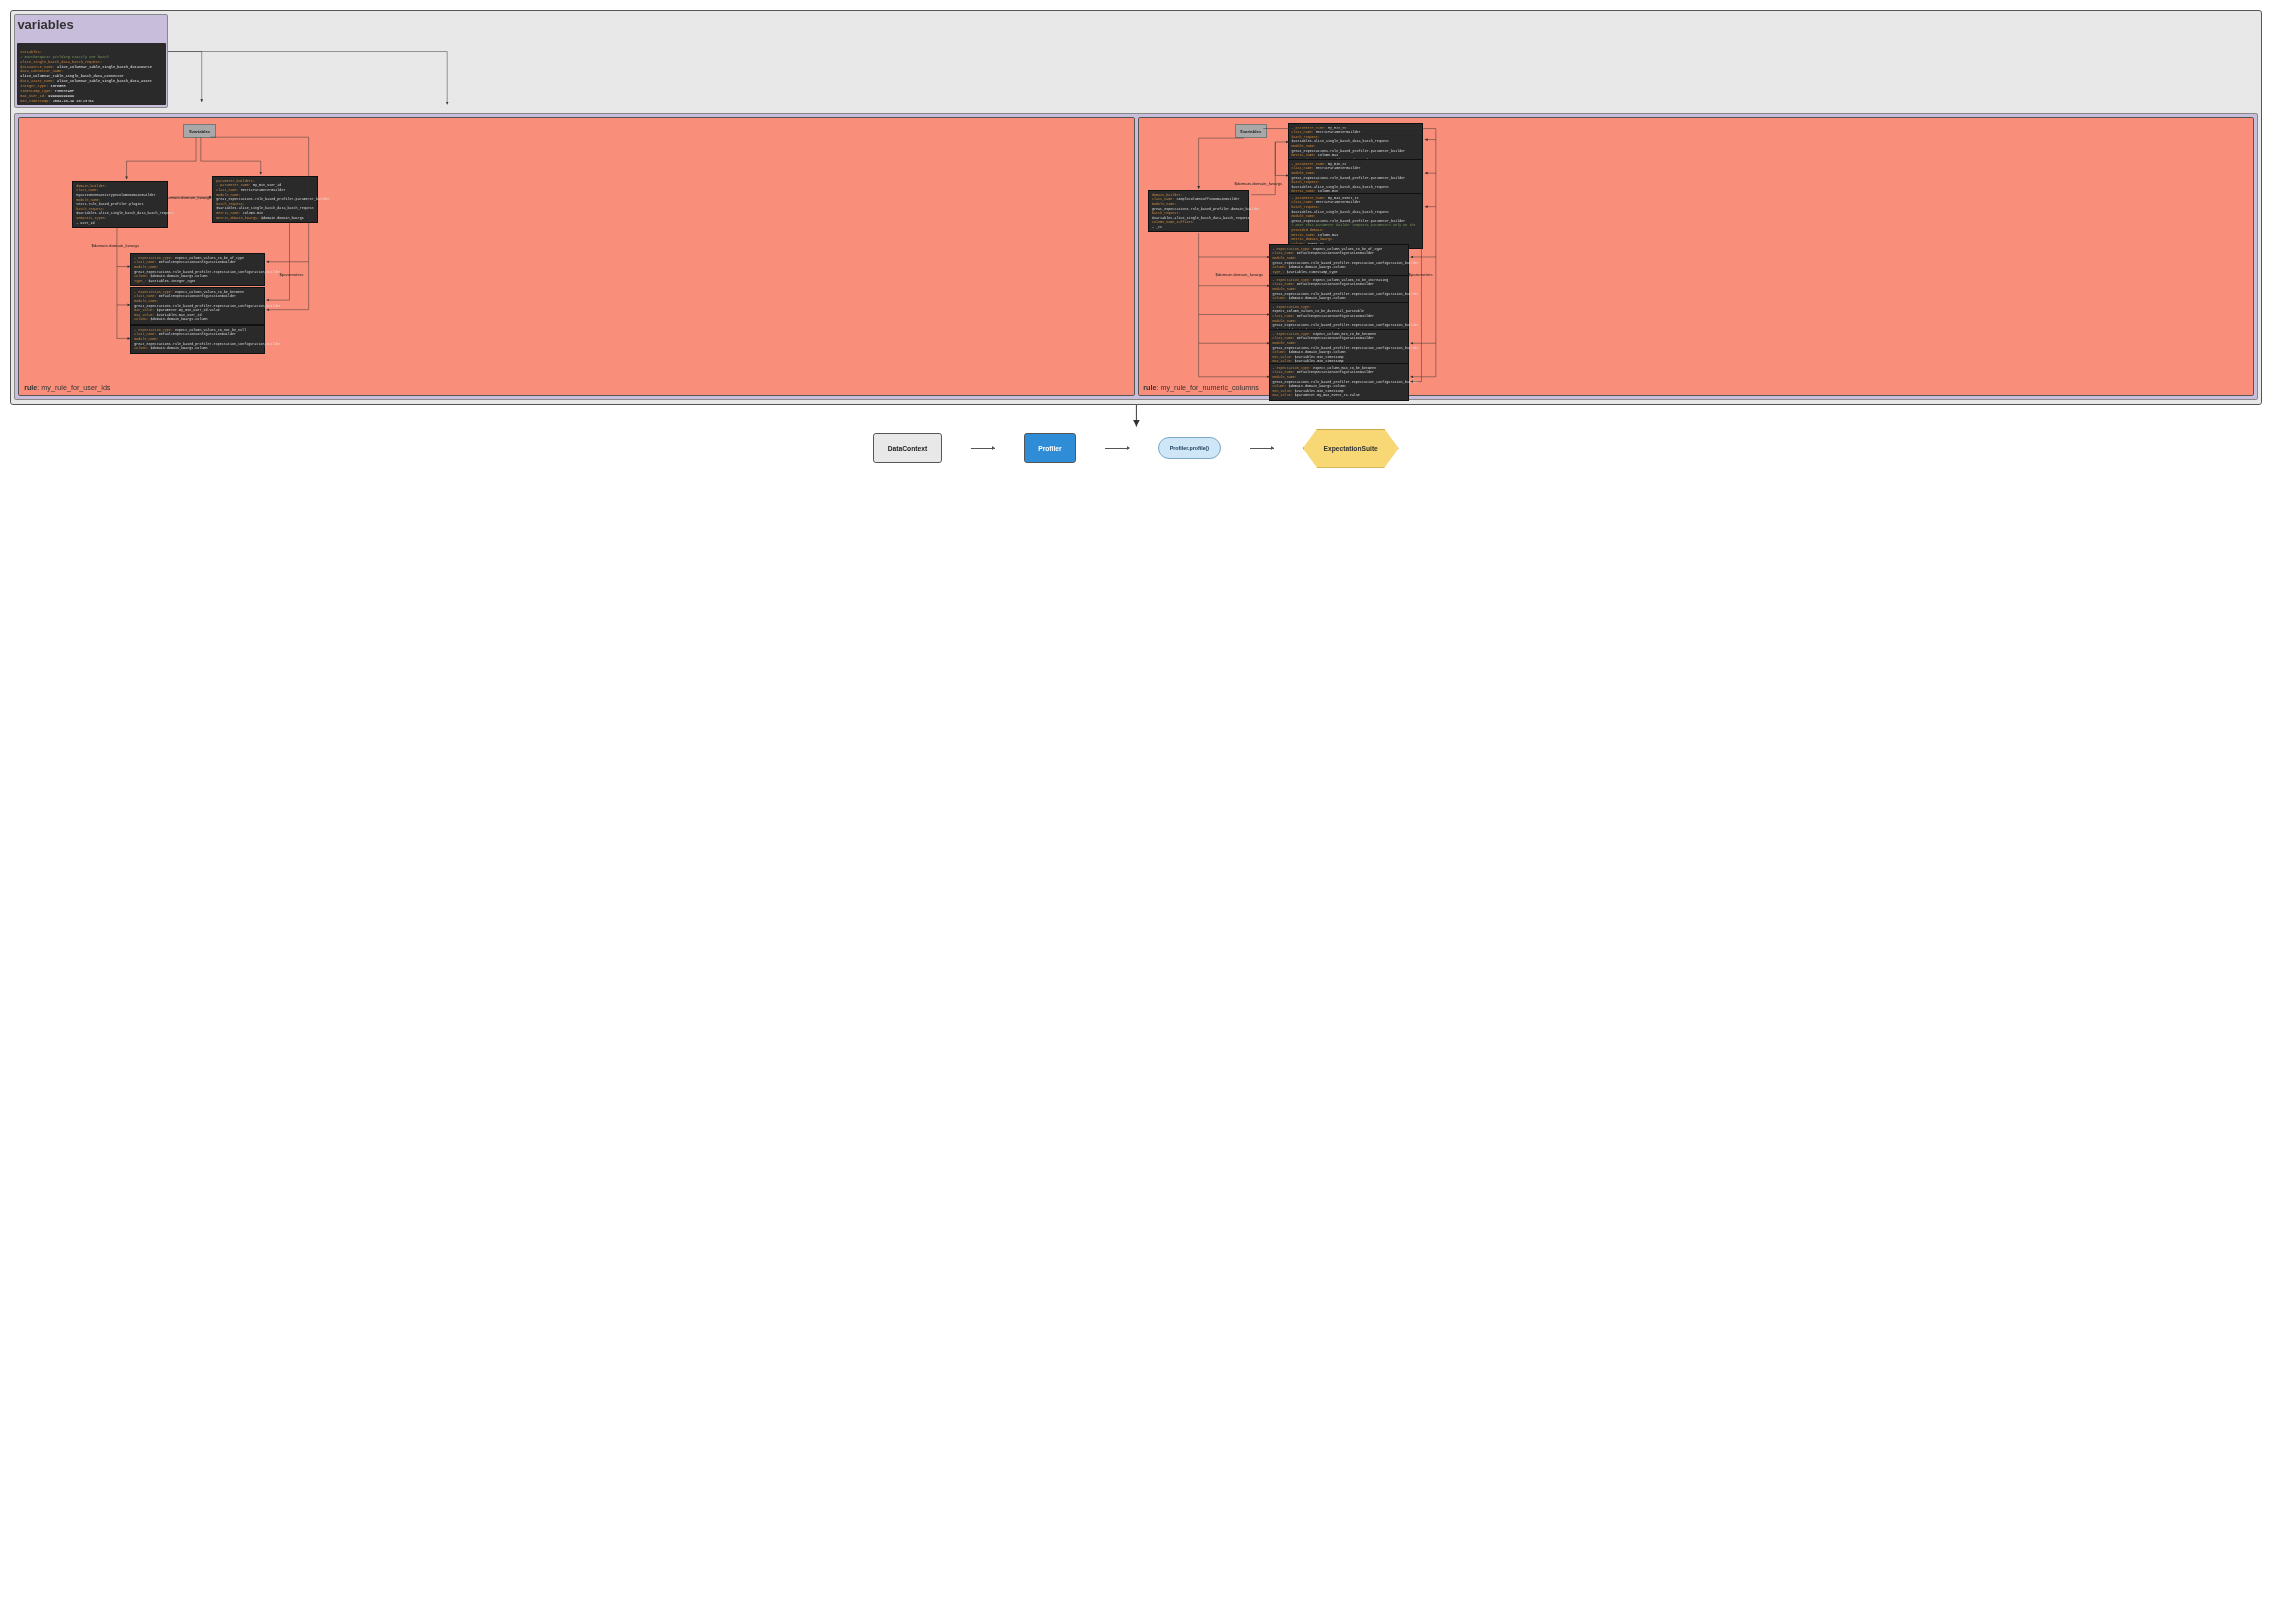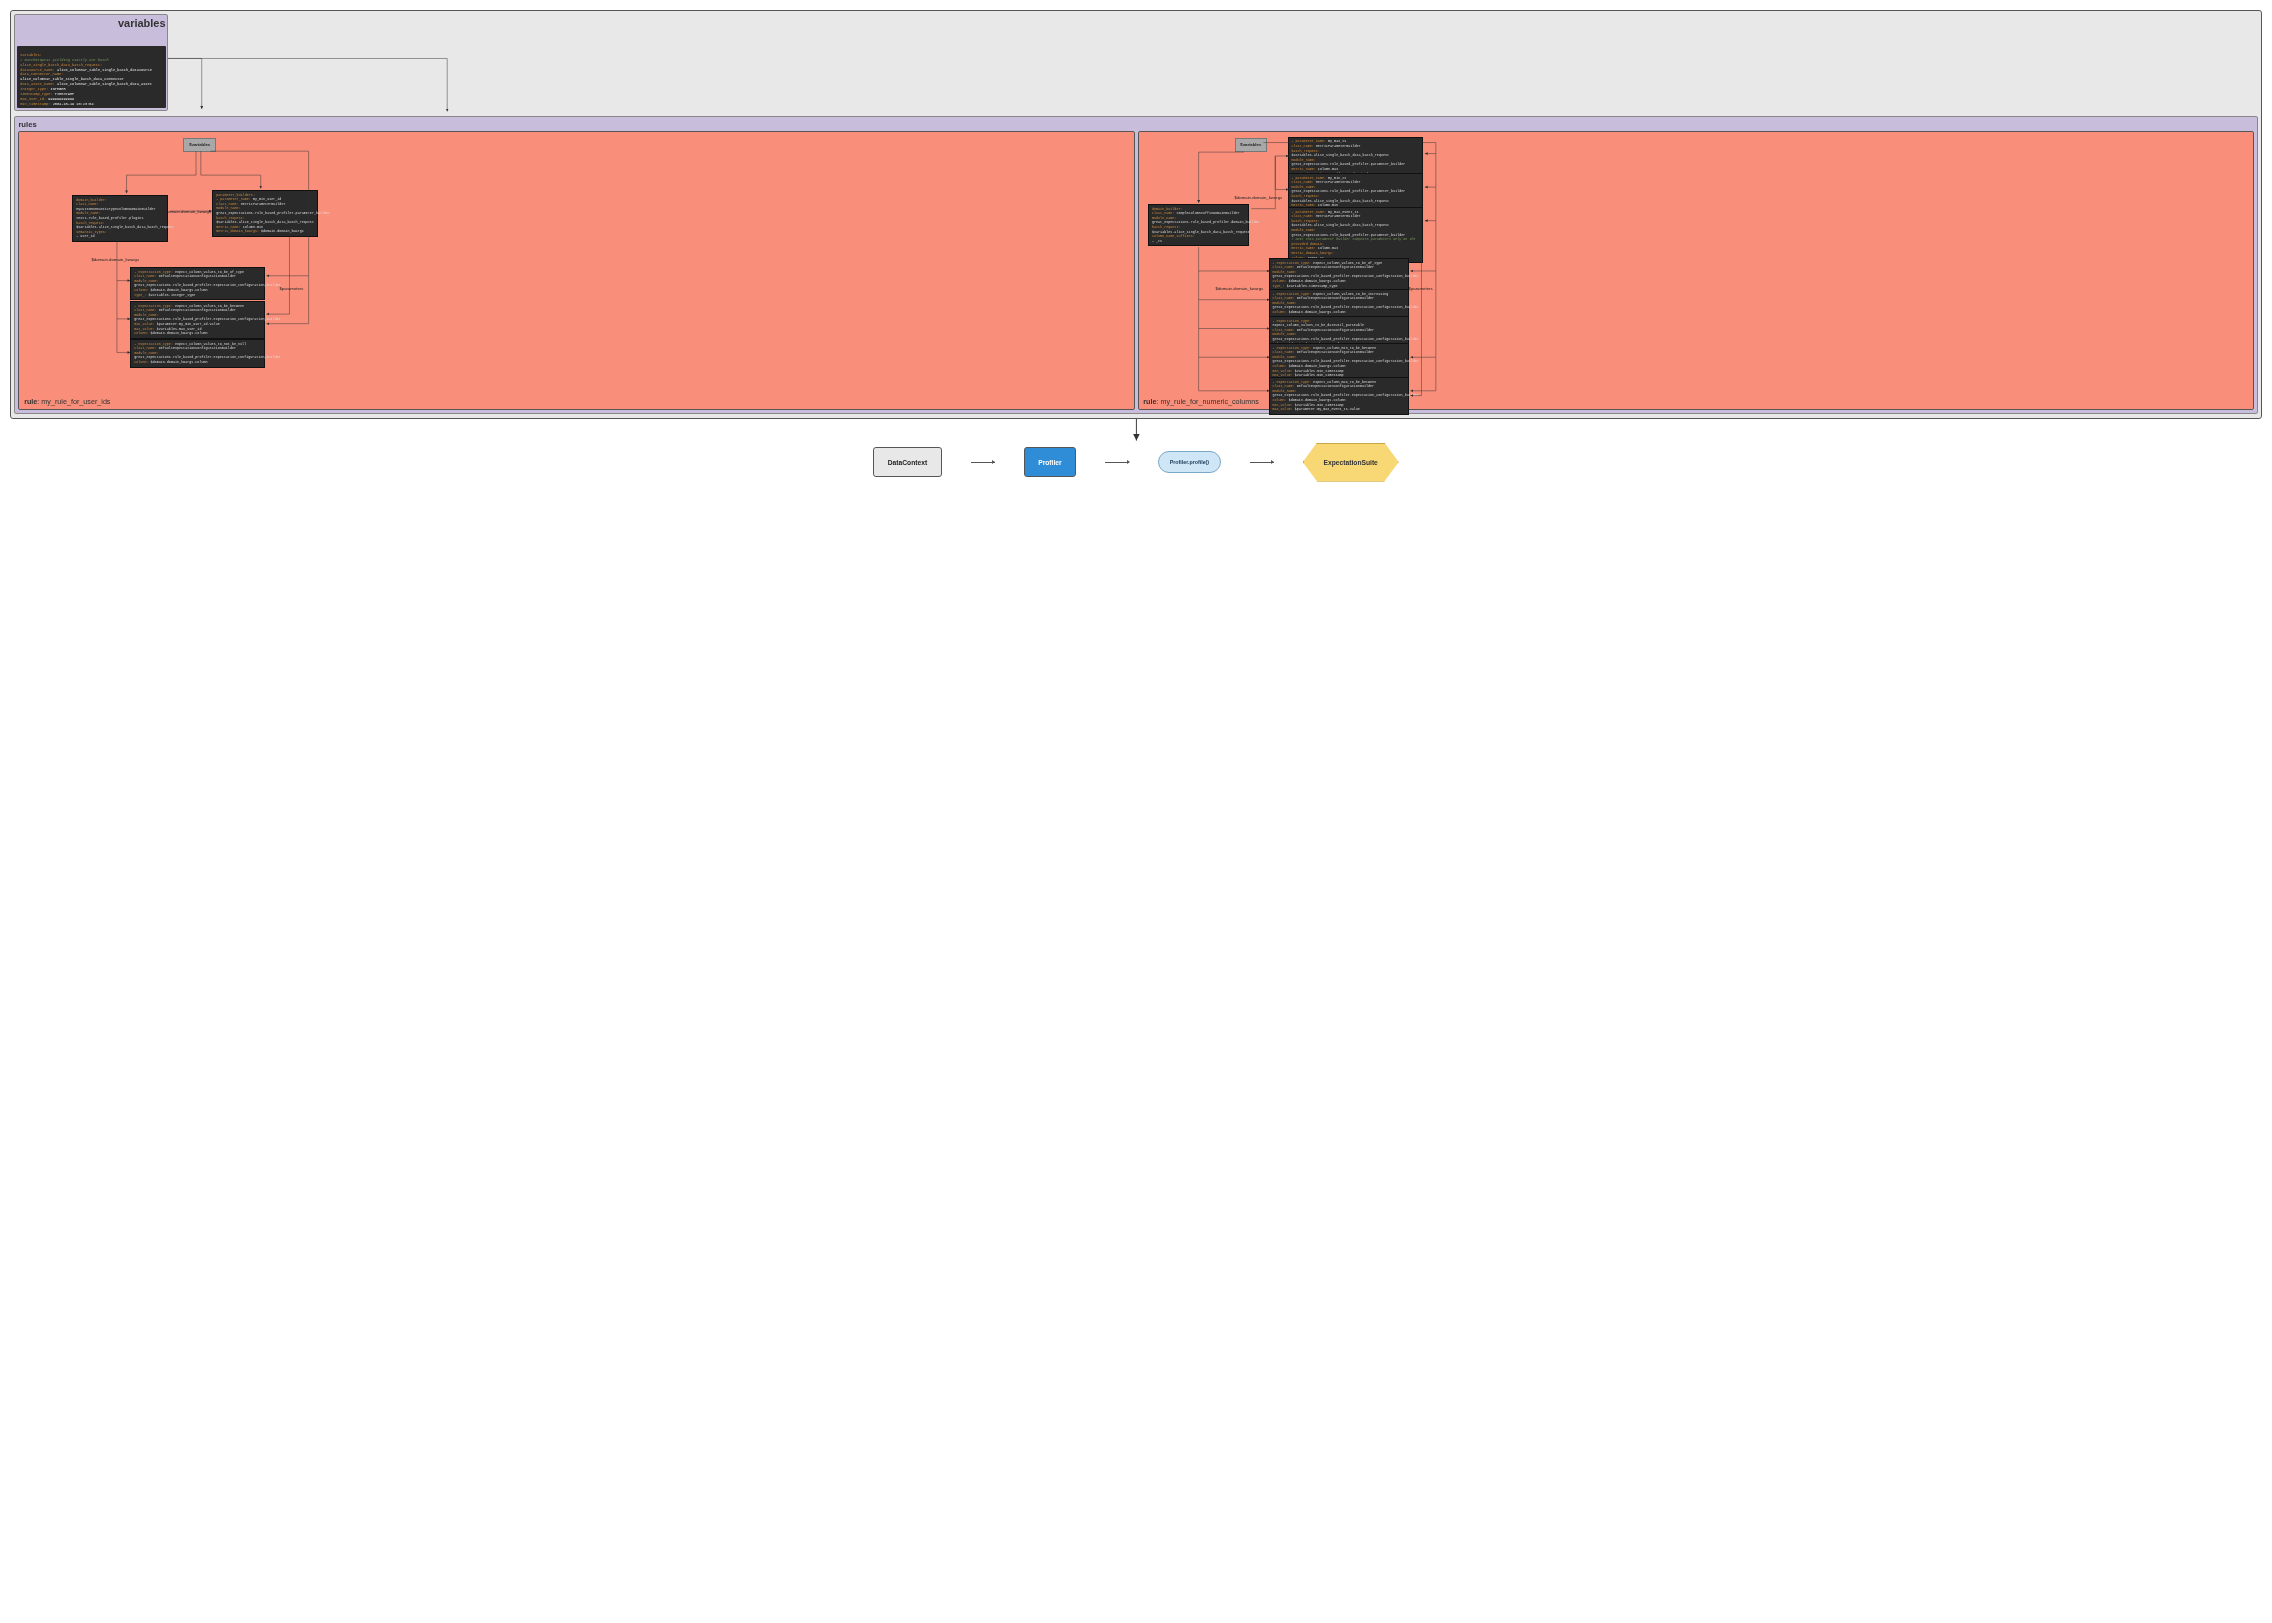--- a/index.html
+++ b/index.html
@@ -21,25 +21,24 @@
   }
   .variables-box {
     background: #c8bddb;
     border: 0.5px solid #888;
     border-radius: 1.9px;
     padding: 1.9px;
     width: 154px;
     margin-bottom: 4.8px;
   }
   .variables-title {
-    font-size: 11px;
-    font-weight: bold;
-    color: #333;
-    margin-bottom: 17px;
-    text-align: right;
+    font-size: 13px;
+    font-weight: bold;
+    color: #333;
+    margin-bottom: 11px;
   }
   .code-block {
     background: #2a2a2a;
     color: #ddd;
     font-family: "Courier New", monospace;
     font-size: 3.6px;
     line-height: 1.35;
     padding: 1.9px 2.9px;
     border-radius: 1px;
     white-space: pre-line;
@@ -206,21 +205,20 @@
 <span class="key">timestamp_type:</span><span class="val"> TIMESTAMP</span>
 <span class="key">max_user_id:</span><span class="val"> 999999999999</span>
 <span class="key">min_timestamp:</span><span class="val"> 2004-10-19 10:23:54</span>
       </div>
     </div>
 
     <div class="edge-label" style="top:-19px; left:173px;">$variables</div>
     <div class="edge-label" style="top:-19px; left:424px;">$variables</div>
 
     <div class="rules-outer">
-      <div class="rules-title">rules</div>
       <div class="rules-row">
 
         <div class="rule-box" style="min-height:279px;">
 
           <div class="var-chip" style="top:5.8px; left:164px;">$variables</div>
 
           <div class="arrow-label-in" style="top:77px; left:144px;">$domain.domain_kwargs</div>
           <div class="arrow-label-in" style="top:125px; left:72px;">$domain.domain_kwargs</div>
           <div class="arrow-label-in" style="top:154px; left:260px;">$parameters</div>
 

